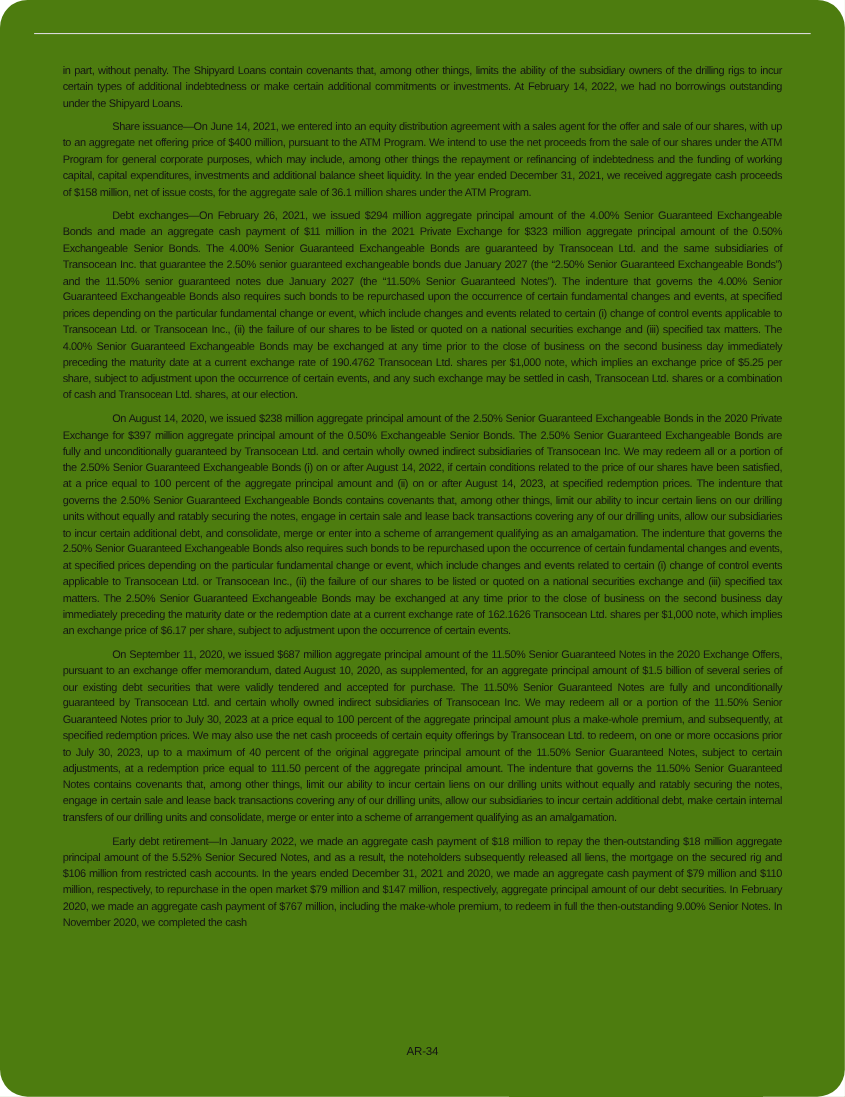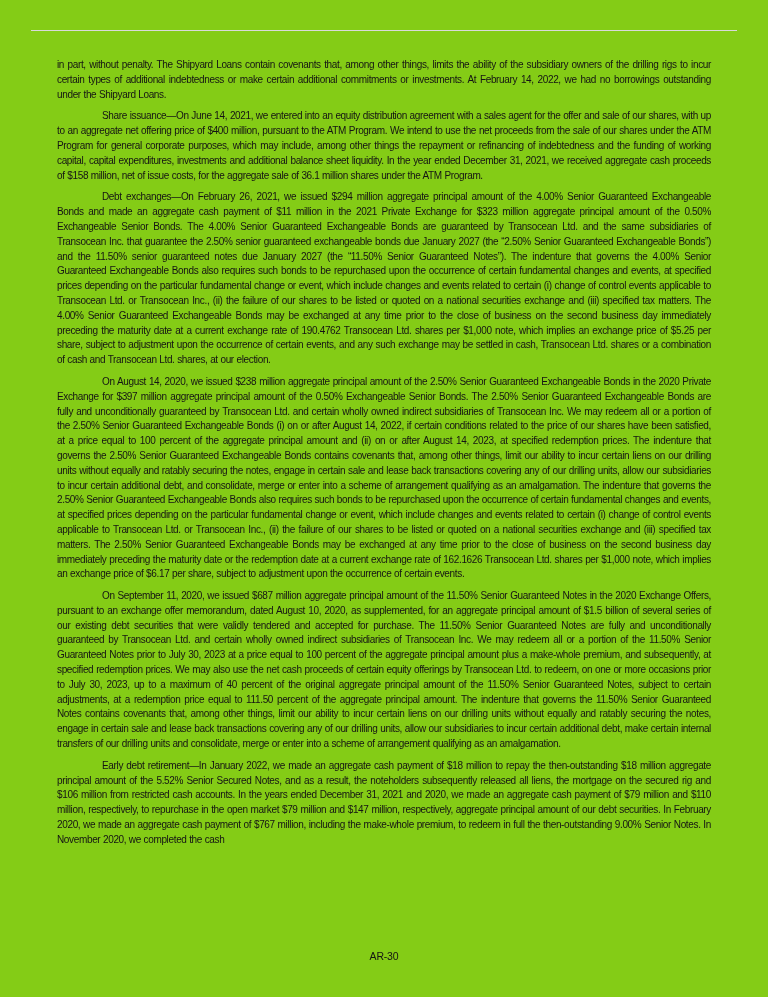--- a/index.html
+++ b/index.html
@@ -10,21 +10,22 @@
   body {
     width: 768px;
     height: 997px;
     position: relative;
     overflow: hidden;
     font-family: "Liberation Sans", "DejaVu Sans", sans-serif;
   }
   .page {
     position: absolute;
     inset: 0;
-    background: #84cc16;
+    background: #4d7c0f;
+    border-radius: 25px;
   }
   .top-rule {
     position: absolute;
     left: 31px;
     top: 30px;
     width: 706px;
     height: 1px;
     background: #d9d9d9;
   }
   .content {
@@ -76,15 +77,15 @@
     <p class="para"><b class="lead">Debt exchanges—</b><span>On February 26, 2021, we issued $294 million aggregate principal amount of the 4.00% Senior Guaranteed Exchangeable Bonds and made an aggregate cash payment of $11 million in the 2021 Private Exchange for $323 million aggregate principal amount of the 0.50% Exchangeable Senior Bonds.  The 4.00% Senior Guaranteed Exchangeable Bonds are guaranteed by Transocean Ltd. and the same subsidiaries of Transocean Inc. that guarantee the 2.50% senior guaranteed exchangeable bonds due January 2027 (the “2.50% Senior Guaranteed Exchangeable Bonds”) and the 11.50% senior guaranteed notes due January 2027 (the “11.50% Senior Guaranteed Notes”).  The indenture that governs the 4.00% Senior Guaranteed Exchangeable Bonds also requires such bonds to be repurchased upon the occurrence of certain fundamental changes and events, at specified prices depending on the particular fundamental change or event, which include changes and events related to certain (i) change of control events applicable to Transocean Ltd. or Transocean Inc., (ii) the failure of our shares to be listed or quoted on a national securities exchange and (iii) specified tax matters.  The 4.00% Senior Guaranteed Exchangeable Bonds may be exchanged at any time prior to the close of business on the second business day immediately preceding the maturity date at a current exchange rate of 190.4762 Transocean Ltd. shares per $1,000 note, which implies an exchange price of $5.25 per share, subject to adjustment upon the occurrence of certain events, and any such exchange may be settled in cash, Transocean Ltd. shares or a combination of cash and Transocean Ltd. shares, at our election.</span></p>
 
     <p class="para"><b class="lead"></b><span>On August 14, 2020, we issued $238 million aggregate principal amount of the 2.50% Senior Guaranteed Exchangeable Bonds in the 2020 Private Exchange for $397 million aggregate principal amount of the 0.50% Exchangeable Senior Bonds.  The 2.50% Senior Guaranteed Exchangeable Bonds are fully and unconditionally guaranteed by Transocean Ltd. and certain wholly owned indirect subsidiaries of Transocean Inc.  We may redeem all or a portion of the 2.50% Senior Guaranteed Exchangeable Bonds (i) on or after August 14, 2022, if certain conditions related to the price of our shares have been satisfied, at a price equal to 100 percent of the aggregate principal amount and (ii) on or after August 14, 2023, at specified redemption prices.  The indenture that governs the 2.50% Senior Guaranteed Exchangeable Bonds contains covenants that, among other things, limit our ability to incur certain liens on our drilling units without equally and ratably securing the notes, engage in certain sale and lease back transactions covering any of our drilling units, allow our subsidiaries to incur certain additional debt, and consolidate, merge or enter into a scheme of arrangement qualifying as an amalgamation.  The indenture that governs the 2.50% Senior Guaranteed Exchangeable Bonds also requires such bonds to be repurchased upon the occurrence of certain fundamental changes and events, at specified prices depending on the particular fundamental change or event, which include changes and events related to certain (i) change of control events applicable to Transocean Ltd. or Transocean Inc., (ii) the failure of our shares to be listed or quoted on a national securities exchange and (iii) specified tax matters.  The 2.50% Senior Guaranteed Exchangeable Bonds may be exchanged at any time prior to the close of business on the second business day immediately preceding the maturity date or the redemption date at a current exchange rate of 162.1626 Transocean Ltd. shares per $1,000 note, which implies an exchange price of $6.17 per share, subject to adjustment upon the occurrence of certain events.</span></p>
 
     <p class="para"><b class="lead"></b><span>On September 11, 2020, we issued $687 million aggregate principal amount of the 11.50% Senior Guaranteed Notes in the 2020 Exchange Offers, pursuant to an exchange offer memorandum, dated August 10, 2020, as supplemented, for an aggregate principal amount of $1.5 billion of several series of our existing debt securities that were validly tendered and accepted for purchase.  The 11.50% Senior Guaranteed Notes are fully and unconditionally guaranteed by Transocean Ltd. and certain wholly owned indirect subsidiaries of Transocean Inc.  We may redeem all or a portion of the 11.50% Senior Guaranteed Notes prior to July 30, 2023 at a price equal to 100 percent of the aggregate principal amount plus a make-whole premium, and subsequently, at specified redemption prices.  We may also use the net cash proceeds of certain equity offerings by Transocean Ltd. to redeem, on one or more occasions prior to July 30, 2023, up to a maximum of 40 percent of the original aggregate principal amount of the 11.50% Senior Guaranteed Notes, subject to certain adjustments, at a redemption price equal to 111.50 percent of the aggregate principal amount.  The indenture that governs the 11.50% Senior Guaranteed Notes contains covenants that, among other things, limit our ability to incur certain liens on our drilling units without equally and ratably securing the notes, engage in certain sale and lease back transactions covering any of our drilling units, allow our subsidiaries to incur certain additional debt, make certain internal transfers of our drilling units and consolidate, merge or enter into a scheme of arrangement qualifying as an amalgamation.</span></p>
 
     <p class="para"><b class="lead">Early debt retirement—</b><span>In January 2022, we made an aggregate cash payment of $18 million to repay the then-outstanding $18 million aggregate principal amount of the 5.52% Senior Secured Notes, and as a result, the noteholders subsequently released all liens, the mortgage on the secured rig and $106 million from restricted cash accounts.  In the years ended December 31, 2021 and 2020, we made an aggregate cash payment of $79 million and $110 million, respectively, to repurchase in the open market $79 million and $147 million, respectively, aggregate principal amount of our debt securities.  In February 2020, we made an aggregate cash payment of $767 million, including the make-whole premium, to redeem in full the then-outstanding 9.00% Senior Notes.  In November 2020, we completed the cash</span></p>
 
   </div>
 
-  <div class="footer">AR-30</div>
+  <div class="footer">AR-34</div>
 
 </div>
 
 </body></html>

